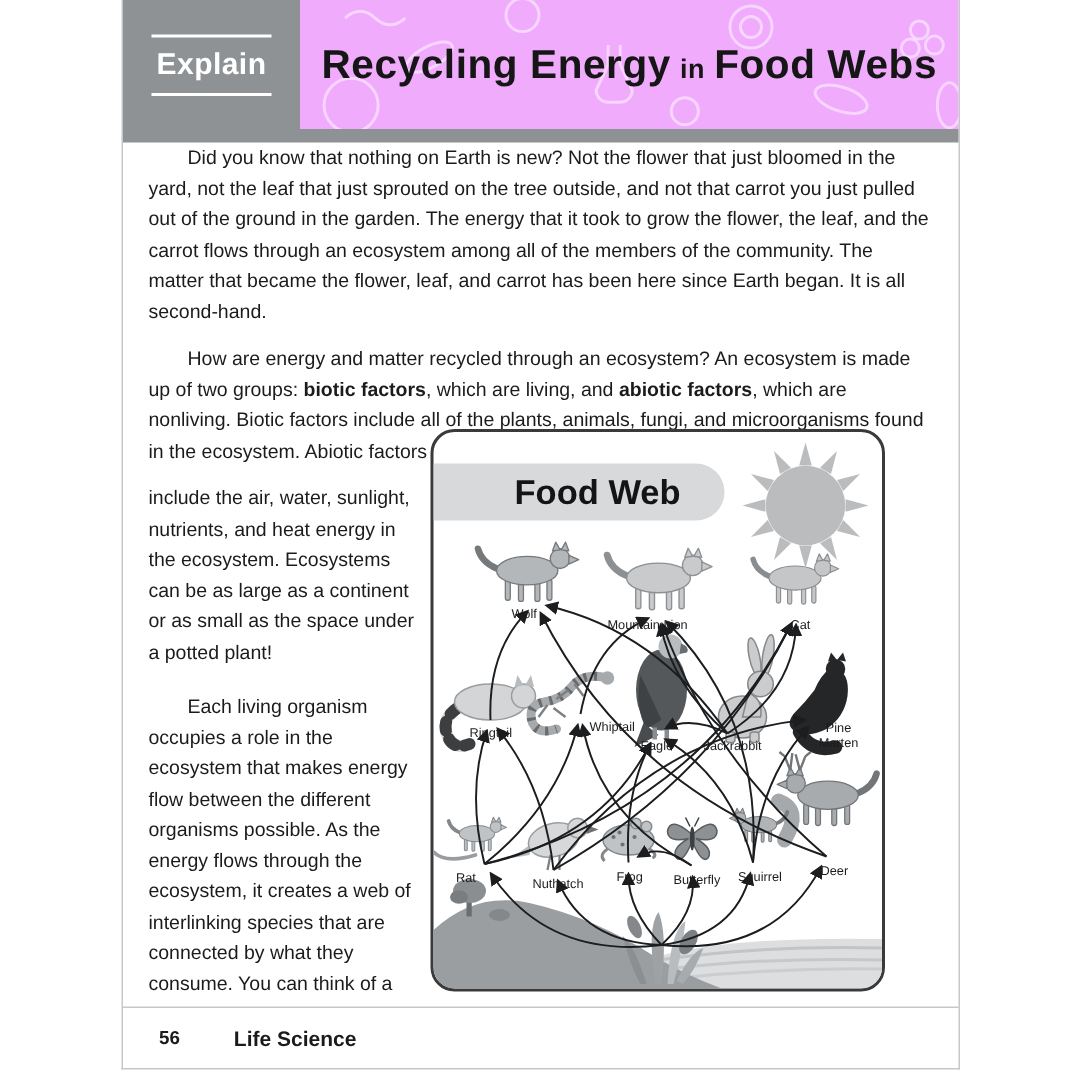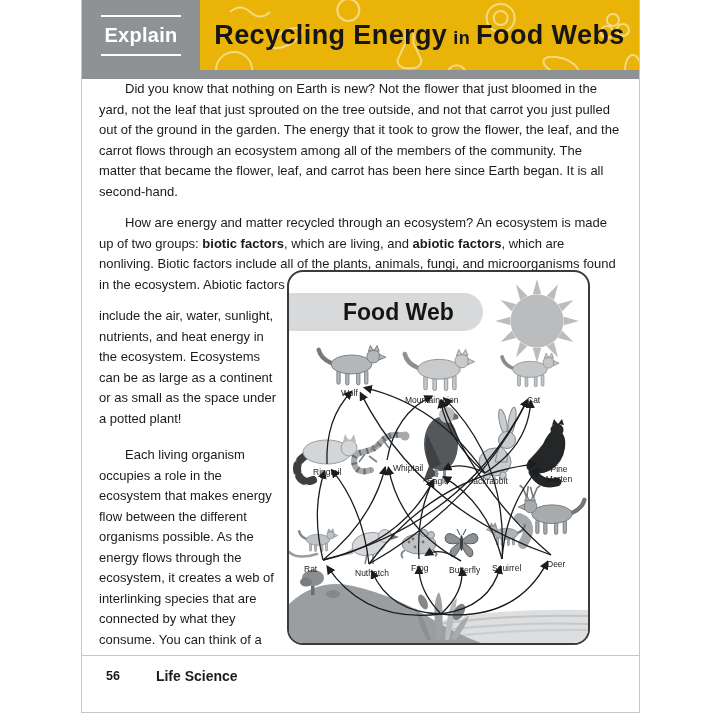--- a/index.html
+++ b/index.html
@@ -1,24 +1,24 @@
 <!DOCTYPE html>
 <html><head>
 <meta charset="utf-8">
 <style>
   html,body{margin:0;padding:0;background:#ffffff;}
   body{width:720px;height:720px;position:relative;font-family:"Liberation Sans",sans-serif;color:#1b1b1b;}
   .page{position:absolute;left:81px;top:0;width:557px;height:712px;background:#fff;
         border-left:1px solid #c5c7c9;border-right:1px solid #c5c7c9;border-bottom:1px solid #c5c7c9;}
   
-  .header{display:flex;height:70px;}
+  .header{display:flex;height:86px;}
   .explain-tab{width:118px;background:#8f9295;display:flex;align-items:center;justify-content:center;}
   .explain-inner{color:#fff;font-weight:bold;font-size:20px;letter-spacing:.3px;
                  border-top:2px solid #fff;border-bottom:2px solid #fff;padding:7px 3px;}
-  .banner{flex:1;background:#eab308;position:relative;display:flex;align-items:center;justify-content:center;overflow:hidden;text-align:right;}
+  .banner{flex:1;background:#f0abfc;position:relative;display:flex;align-items:center;justify-content:center;overflow:hidden;text-align:right;}
   .banner svg.doodles{position:absolute;inset:0;}
   .banner-title{position:relative;z-index:1;font-weight:800;font-size:27px;color:#161616;letter-spacing:.4px;white-space:nowrap;}
   .banner-title .word-in{font-size:18px;font-weight:800;margin:0 6px;}
   .header-strip{height:9px;background:#8f9295;}
   
   .content{position:relative;height:576px;border-bottom:1px solid #c5c7c9;overflow:hidden;}
   .heading{text-align:center;font-size:21px;font-weight:800;margin:15px 0 9px 0;letter-spacing:.2px;}
   p.body-text{font-size:13px;line-height:20.5px;margin:0 17px 11px 17px;}
   .indent{text-indent:26px;}
   .cols{display:flex;margin-left:17px;}

